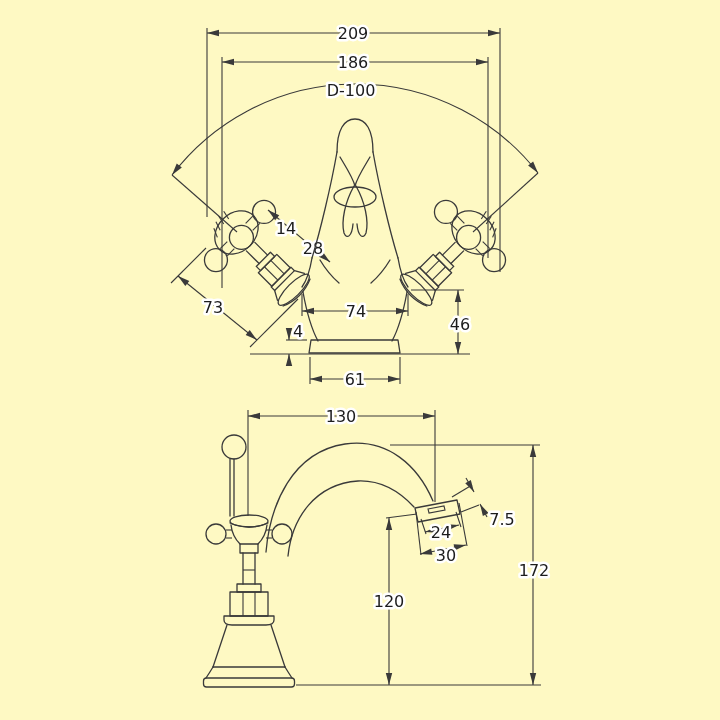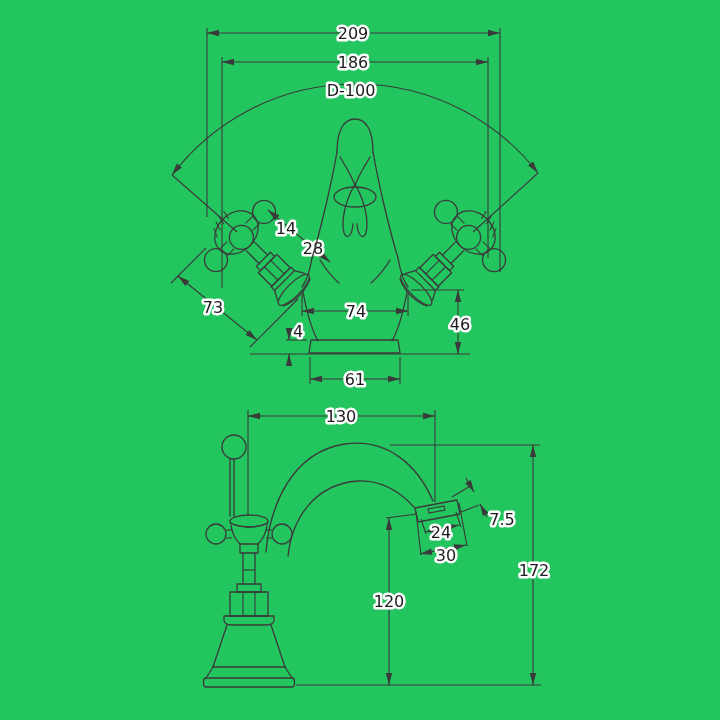--- a/index.html
+++ b/index.html
@@ -1,16 +1,16 @@
 <!DOCTYPE html>
 <html><head>
 <meta charset="utf-8">
 <style>
   html,body{margin:0;padding:0;background:#ffffff;}
-  .page{width:720px;height:720px;background:#22c55e;position:relative;overflow:hidden;}
+  .page{width:720px;height:720px;background:#fef9c3;position:relative;overflow:hidden;}
   svg{display:block;}
   .ln{stroke:#3a3a3a;stroke-width:1.3;fill:none;stroke-linecap:round;stroke-linejoin:round;}
   .thin{stroke:#3a3a3a;stroke-width:1.1;fill:none;stroke-linecap:butt;}
   .dim-text{font-family:"DejaVu Sans","Liberation Sans",sans-serif;font-size:16px;fill:#1c1c1c;
             stroke:#ffffff;stroke-width:5px;paint-order:stroke;stroke-linejoin:round;text-anchor:middle;}
 </style>
 </head>
 <body>
 
 <div class="page">

